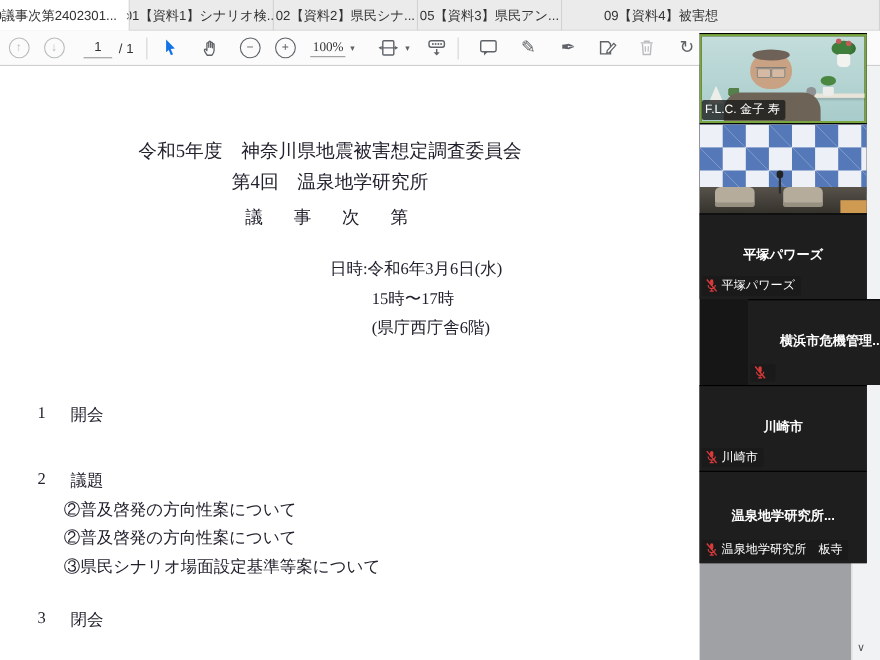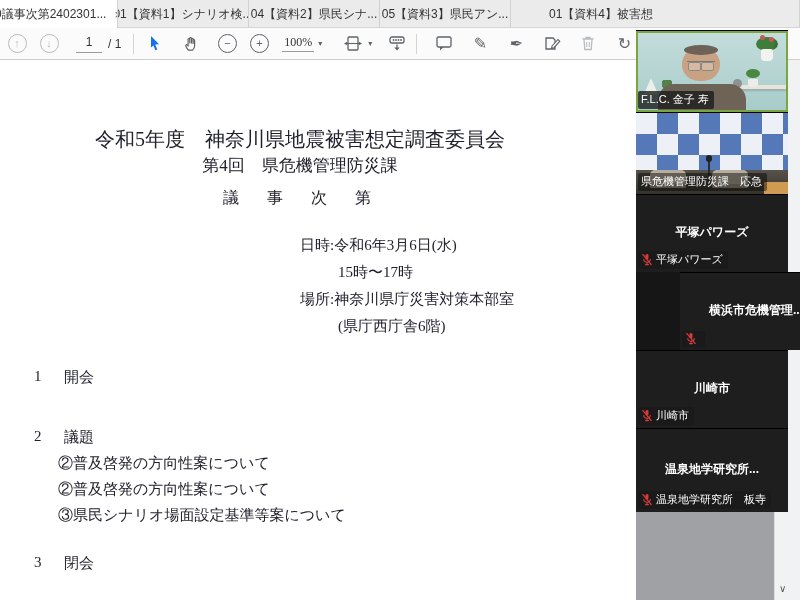--- a/index.html
+++ b/index.html
@@ -32,21 +32,21 @@
   .pagecount { font-size:12px; color:#333; margin-right:4px; }
   .zoomlevel { font-size:12px; color:#333; border-bottom:1px solid #9a9a9a; padding:0 2px 1px 2px; margin:0 2px 0 10px;font-family:Liberation Serif, serif;}
   .caret { font-size:8px; color:#5f6368; margin:0 6px 0 2px; }
   .glyphicon { font-size:16px; line-height:1; }
   .gap6{margin-left:6px;} .gap10{margin-left:10px;} .gap12{margin-left:12px;}
 
   
   .docpage { position:absolute; left:0; top:60px; width:640px; height:540px; background:#ffffff;
              font-family:"Liberation Serif", serif; color:#22222e; }
   .docline { position:absolute; white-space:nowrap; }
-  .title1 { left:0; top:66px;  width:600px; text-align:center; font-size:20px; }
+  .title1 { left:0; top:66px;  width:600px; text-align:center; font-size:17px; }
   .title2 { left:0; top:94px;  width:600px; text-align:center; font-size:17px; }
   .headng { left:0; top:128px; width:600px; text-align:center; font-size:16px; letter-spacing:6px; }
   .dtblock { position:absolute; left:300px; top:172px; font-size:15px; line-height:27px; }
   .dtindent { padding-left:38px; }
   .agnrow { position:absolute; left:34px; font-size:15px; display:flex; }
   .agnrow .no { width:30px; }
   .subitem { position:absolute; left:58px; font-size:15px; }
   .r1{top:308px;} .r2{top:368px;} .s1{top:394px;} .s2{top:420px;} .s3{top:446px;} .r3{top:494px;}
 
   
@@ -125,27 +125,27 @@
 
   <div class="tabbar">
     <div class="tab active t-w1">
       <span>0議事次第2402301...</span>
       <span class="close">×</span>
     </div>
     <div class="tab t-w2">
       <span>01【資料1】シナリオ検...</span>
     </div>
     <div class="tab t-w3">
-      <span>04【資料2】県民シナ...</span>
+      <span>02【資料2】県民シナ...</span>
     </div>
     <div class="tab t-w4">
       <span>05【資料3】県民アン...</span>
     </div>
     <div class="tab t-w5">
-      <span>01【資料4】被害想</span>
+      <span>09【資料4】被害想</span>
     </div>
   </div>
 
   <div class="toolbar">
     <span class="tbtn disabled" style="margin-left:4px">
       <span class="circle">↑</span>
     </span>
     <span class="tbtn disabled gap6">
       <span class="circle">↓</span>
     </span>
@@ -218,27 +218,26 @@
         <path d="M6.6 7 L6.8 12 M9.4 7 L9.2 12" stroke="#b9bcbf" stroke-width="1.1"></path>
       </svg>
     </span>
     <span class="tbtn gap10 glyphicon">
       <span>↻</span>
     </span>
   </div>
 
   <div class="docpage">
     <div class="docline title1">令和5年度　神奈川県地震被害想定調査委員会</div>
-    <div class="docline title2">第4回　県危機管理防災課</div>
+    <div class="docline title2">第4回　温泉地学研究所</div>
     <div class="docline headng">議　事　次　第</div>
 
     <div class="dtblock">
       <div>日時:令和6年3月6日(水)</div>
       <div class="dtindent">15時〜17時</div>
-      <div>場所:神奈川県庁災害対策本部室</div>
       <div class="dtindent">(県庁西庁舎6階)</div>
     </div>
 
     <div class="agnrow r1">
       <span class="no">1</span>
       <span>開会</span>
     </div>
     <div class="agnrow r2">
       <span class="no">2</span>
       <span>議題</span>
@@ -284,23 +283,20 @@
     </div>
 
     <div class="vtile vh2">
       <div class="scene2">
         <div class="floor2"></div>
         <div class="chair c1"></div>
         <div class="chair c2"></div>
         <div class="mic2"></div>
         <div class="doorpatch"></div>
       </div>
-      <div class="vlabel nobg">
-        <span>県危機管理防災課　応急</span>
-      </div>
     </div>
 
     <div class="vtile vh3 blank">
       <div class="vname">平塚パワーズ</div>
       <div class="vlabel">
         <svg class="micico" viewBox="0 0 12 14">
           <rect x="4.4" y="1" width="3.2" height="6" rx="1.6" fill="#d93a3a"></rect>
           <path d="M2.5 6.5 a3.5 3.5 0 0 0 7 0 M6 10 L6 12 M4 12.5 L8 12.5" fill="none" stroke="#d93a3a" stroke-width="1.2"></path>
           <path d="M1.2 1.2 L10.8 12.8" stroke="#d93a3a" stroke-width="1.4"></path>
         </svg>

